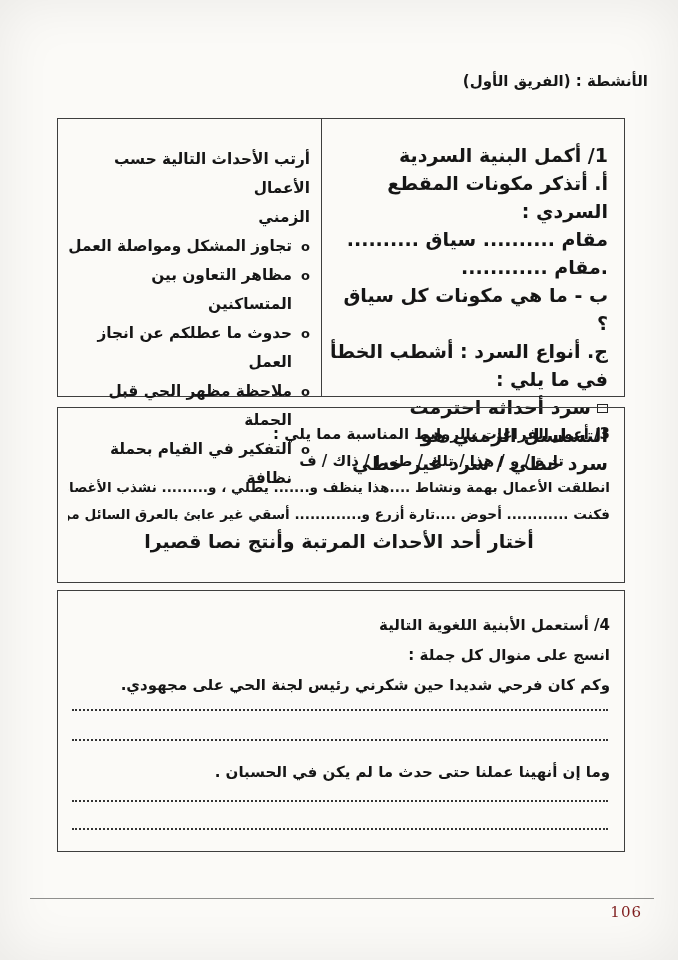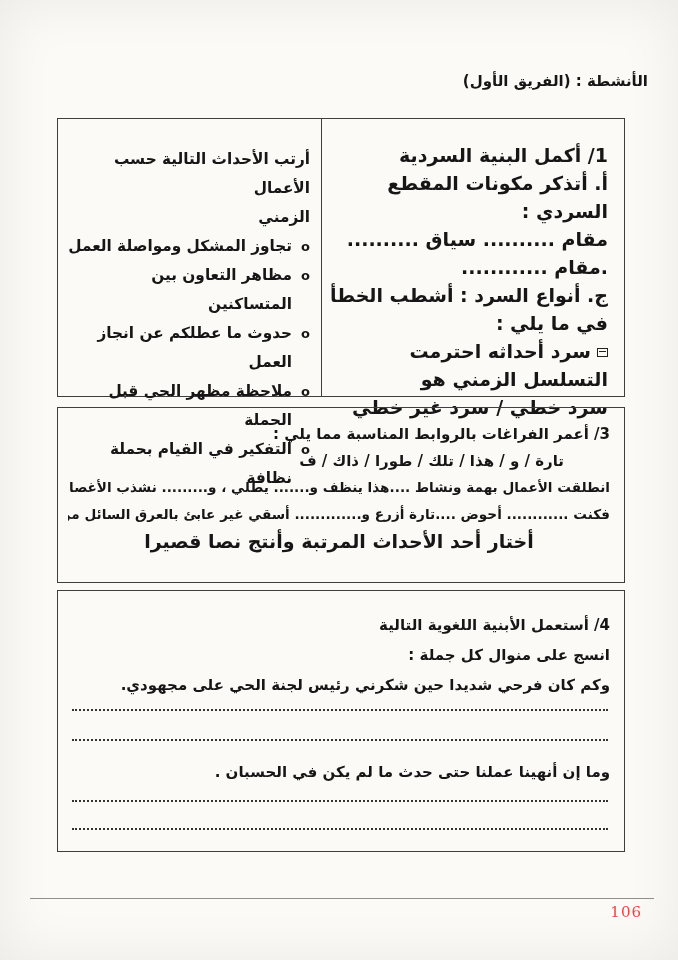--- a/index.html
+++ b/index.html
@@ -72,36 +72,37 @@
   .s2 { margin-top:16px; }
   .d3 { margin-top:13px; }
   .d4 { margin-top:26px; }
   .footer-line {
     position:absolute; top:898px; left:30px; width:624px;
     border-top:1.3px solid #8f8f8d;
   }
   .page-num {
     position:absolute; top:903px; right:36px;
     font-family:"DejaVu Serif", serif;
-    font-weight:400; font-size:15px; color:#ef4444;
+    font-weight:400; font-size:15px; color:#7f1d1d;
     letter-spacing:1px;
   }
 </style>
 </head>
 <body>
 
 <div class="page">
 
   <div class="hdr">الأنشطة : (الفريق الأول)</div>
 
   <div class="frame box1">
     <div class="col-q1">
       <div>1/ أكمل البنية السردية</div>
       <div>أ. أتذكر مكونات المقطع السردي :</div>
       <div>مقام .......... سياق .......... .مقام ............</div>
+      <div>ب - ما هي مكونات كل سياق ؟</div>
       <div>ج. أنواع السرد : أشطب الخطأ في ما يلي :</div>
       <div><span class="sq"></span><span>سرد أحداثه احترمت التسلسل الزمني هو</span></div>
       <div>سرد خطي / سرد غير خطي</div>
     </div>
     <div class="col-q2">
       <div>أرتب الأحداث التالية حسب الأعمال</div>
       <div>الزمني</div>
       <div class="bullet-row">
           <span class="bullet">o</span>
           <span>تجاوز المشكل ومواصلة العمل</span>

